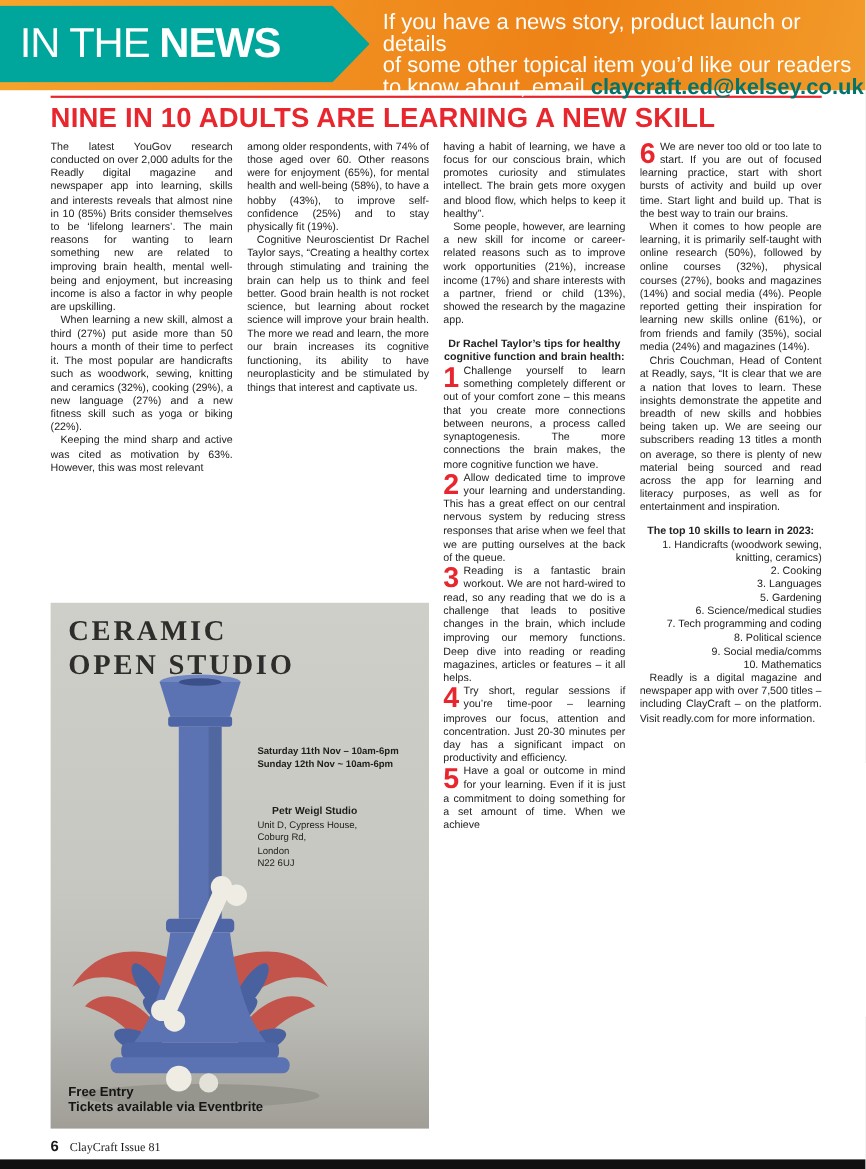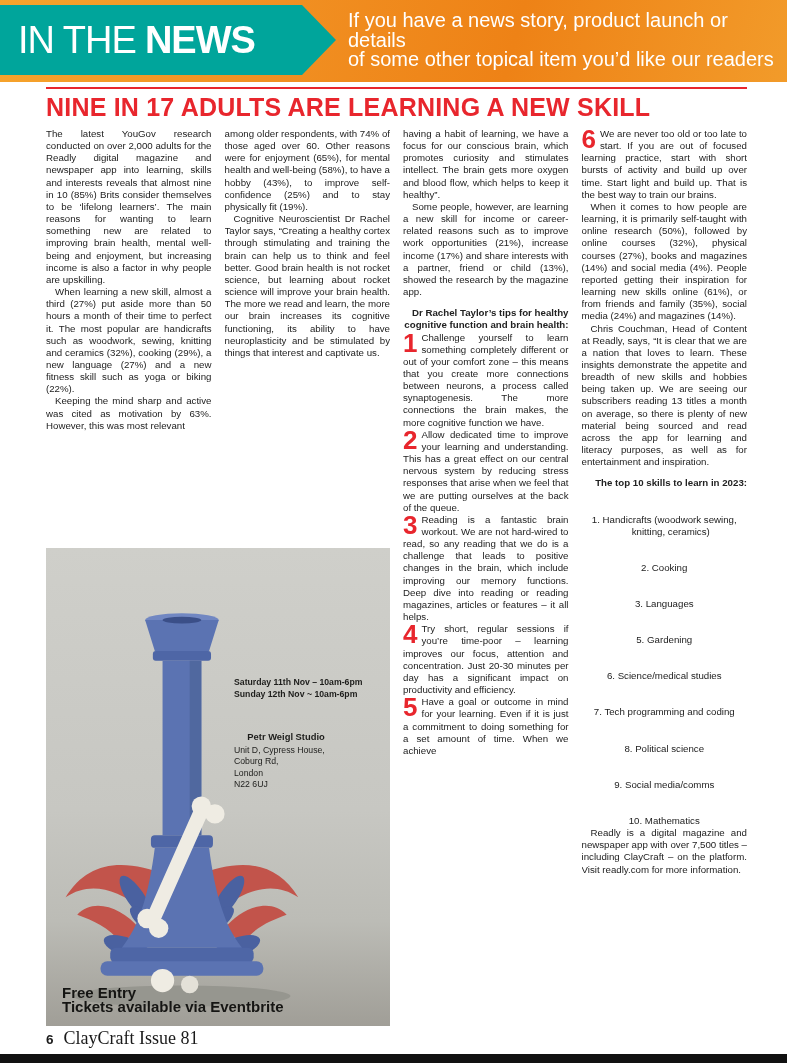--- a/index.html
+++ b/index.html
@@ -20,58 +20,59 @@
   .red-rule{height:2px;background:#e8262d;margin:5px 40px 0 46px;}
   .headline{margin:5px 40px 0 46px;color:#e8262d;font-size:25px;line-height:26px;font-weight:800;letter-spacing:.2px;}
   
   .columns{margin:8px 40px 0 46px;display:grid;grid-template-columns:repeat(4,1fr);column-gap:13px;
            grid-template-rows:412px 478px;row-gap:8px;}
   .col{overflow:hidden;font-size:9.7px;line-height:12.15px;text-align:justify;}
   .col-1{grid-area:1/1/2/2;} .col-2{grid-area:1/2/2/3;}
   .col-3{grid-area:1/3/3/4;} .col-4{grid-area:1/4/3/5;}
   .col p{margin:0;}
   .col p.indent{text-indent:9px;}
-  .col p.subhead{font-weight:700;margin-top:9px;text-align:right;}
+  .col p.subhead{font-weight:700;margin-top:9px;text-align:center;}
   .tip-num{float:left;font-weight:800;font-size:26px;line-height:23px;color:#e8262d;padding-right:4px;}
-  .list-item{padding-left:13px;text-indent:-13px;text-align:center;margin-top:24px;}
+  .list-item{padding-left:13px;text-indent:-13px;text-align:right;}
   
   .ad{grid-area:2/1/3/3;position:relative;overflow:hidden;
       background:linear-gradient(180deg,#cfcfca 0%,#c7c7c2 55%,#bcbcb6 78%,#a09e97 100%);}
   .ad-title{position:absolute;left:16px;top:10px;font-family:"Liberation Serif",serif;font-size:26px;
             line-height:31px;letter-spacing:2.5px;color:#2f2d2b;font-weight:600;}
   .ad-dates{position:absolute;left:188px;top:128px;font-size:8.7px;line-height:12px;font-weight:600;color:#1d1d1b;}
   .ad-studio{position:absolute;left:188px;top:183px;font-size:8.7px;line-height:11.5px;color:#1d1d1b;}
   .ad-studio .name{font-weight:700;font-size:9.4px;margin-bottom:2px;text-align:right;}
-  .ad-footer{position:absolute;left:16px;bottom:13px;font-size:15px;line-height:13.5px;font-weight:700;color:#151513;}
+  .ad-footer{position:absolute;left:16px;bottom:13px;font-size:12px;line-height:13.5px;font-weight:700;color:#151513;}
   .ad svg{position:absolute;left:8px;top:56px;width:252px;height:412px;}
   
   .page-footer{position:absolute;left:46px;bottom:14px;display:flex;align-items:baseline;gap:10px;color:#1a1a1a;}
   .page-num{font-weight:700;font-size:13.5px;}
-  .footer-mag{font-family:"Liberation Serif",serif;font-size:18px;}
+  .footer-mag{font-family:"Liberation Serif",serif;font-size:11px;}
   .bottom-bar{position:absolute;left:0;right:0;bottom:0;height:9px;background:#111;}
 </style>
 </head>
 <body>
 
 <div class="page">
 
   <header class="banner">
     <div class="banner-shape">
       <div class="banner-title">
         <span class="light">IN THE</span><span class="heavy">NEWS</span>
       </div>
     </div>
     <div class="banner-blurb">
       <div>If you have a news story, product launch or details</div>
       <div>of some other topical item you’d like our readers</div>
+      <div><span>to know about, email </span><span class="email">claycraft.ed@kelsey.co.uk</span></div>
     </div>
   </header>
 
   <div class="red-rule"></div>
-  <h1 class="headline">NINE IN 17 ADULTS ARE LEARNING A NEW SKILL</h1>
+  <h1 class="headline">NINE IN 10 ADULTS ARE LEARNING A NEW SKILL</h1>
 
   <main class="columns">
     <section class="col col-1">
         <p class="para">The latest YouGov research conducted on over 2,000 adults for the Readly digital magazine and newspaper app into learning, skills and interests reveals that almost nine in 10 (85%) Brits consider themselves to be ‘lifelong learners’. The main reasons for wanting to learn something new are related to improving brain health, mental well-being and enjoyment, but increasing income is also a factor in why people are upskilling.</p>
         <p class="para indent">When learning a new skill, almost a third (27%) put aside more than 50 hours a month of their time to perfect it. The most popular are handicrafts such as woodwork, sewing, knitting and ceramics (32%), cooking (29%), a new language (27%) and a new fitness skill such as yoga or biking (22%).</p>
         <p class="para indent">Keeping the mind sharp and active was cited as motivation by 63%. However, this was most relevant</p>
       </section>
     <section class="col col-2">
         <p class="para">among older respondents, with 74% of those aged over 60. Other reasons were for enjoyment (65%), for mental health and well-being (58%), to have a hobby (43%), to improve self-confidence (25%) and to stay physically fit (19%).</p>
         <p class="para indent">Cognitive Neuroscientist Dr Rachel Taylor says, “Creating a healthy cortex through stimulating and training the brain can help us to think and feel better. Good brain health is not rocket science, but learning about rocket science will improve your brain health. The more we read and learn, the more our brain increases its cognitive functioning, its ability to have neuroplasticity and be stimulated by things that interest and captivate us.</p>
@@ -98,20 +99,22 @@
         <div class="list-item">6. Science/medical studies</div>
         <div class="list-item">7. Tech programming and coding</div>
         <div class="list-item">8. Political science</div>
         <div class="list-item">9. Social media/comms</div>
         <div class="list-item">10. Mathematics</div>
         <p class="para indent">Readly is a digital magazine and newspaper app with over 7,500 titles – including ClayCraft – on the platform. Visit readly.com for more information.</p>
       </section>
 
     <aside class="ad">
       <div class="ad-title">
+        <div>CERAMIC</div>
+        <div>OPEN STUDIO</div>
       </div>
 
       <svg viewBox="0 0 260 420" aria-hidden="true">
         <ellipse cx="132" cy="402" rx="112" ry="11" fill="#96968f"></ellipse>
         <path d="M118 278 C 70 258, 34 264, 12 300 C 36 284, 62 290, 92 312 C 106 322, 120 306, 118 290 Z" fill="#c2544b"></path>
         <path d="M146 278 C 194 258, 230 264, 252 300 C 228 284, 202 290, 172 312 C 158 322, 144 306, 146 290 Z" fill="#c2544b"></path>
         <path d="M24 318 C 40 300 70 310 88 332 L 70 348 C 56 330 40 324 24 318 Z" fill="#c2544b"></path>
         <path d="M240 318 C 224 300 194 310 176 332 L 194 348 C 208 330 224 324 240 318 Z" fill="#c2544b"></path>
         <g fill="#4a61a0">
           <ellipse cx="84" cy="300" rx="9" ry="26" transform="rotate(-34 84 300)"></ellipse>

